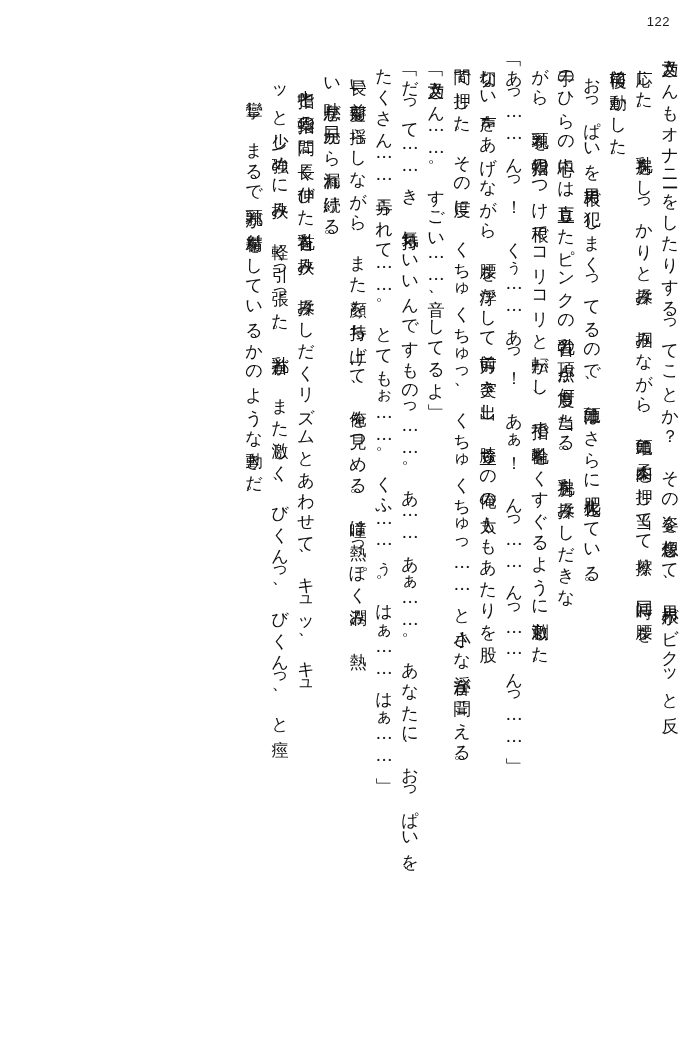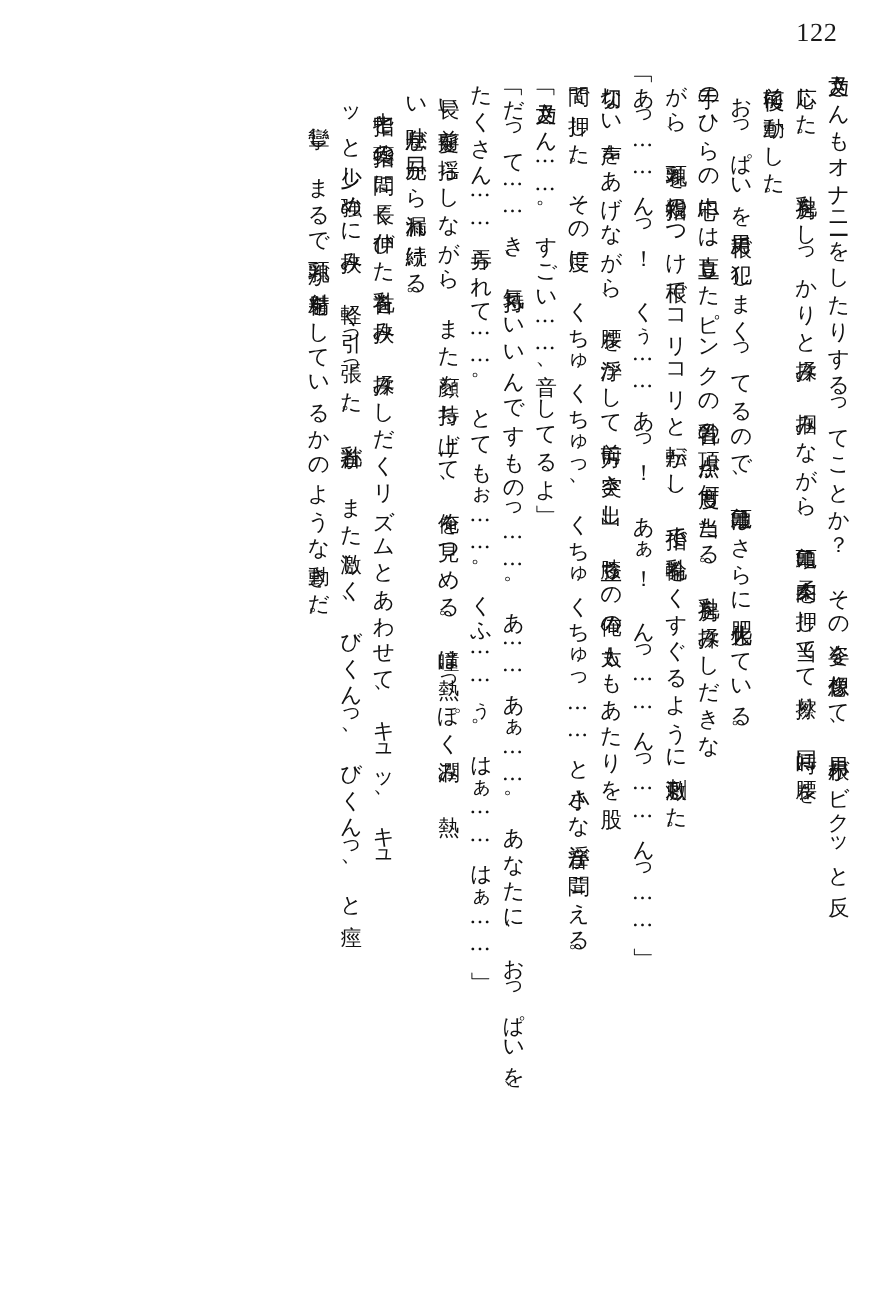--- a/index.html
+++ b/index.html
@@ -18,23 +18,23 @@
     position: relative;
     width: 700px;
     height: 1050px;
     box-sizing: border-box;
     background: #ffffff;
   }
   .page-number {
     position: absolute;
     top: 14px;
     right: 30px;
-    font-size: 21px;
+    font-size: 13px;
     letter-spacing: 0.5px;
-    font-family: Liberation Serif, serif;
+    font-family: Liberation Sans, sans-serif;
     color: #1a1a1a;
   }
   .text-body {
     position: absolute;
     top: 46px;
     left: 22px;
     right: 22px;
     bottom: 10px;
     display: flex;
     flex-direction: row-reverse;

